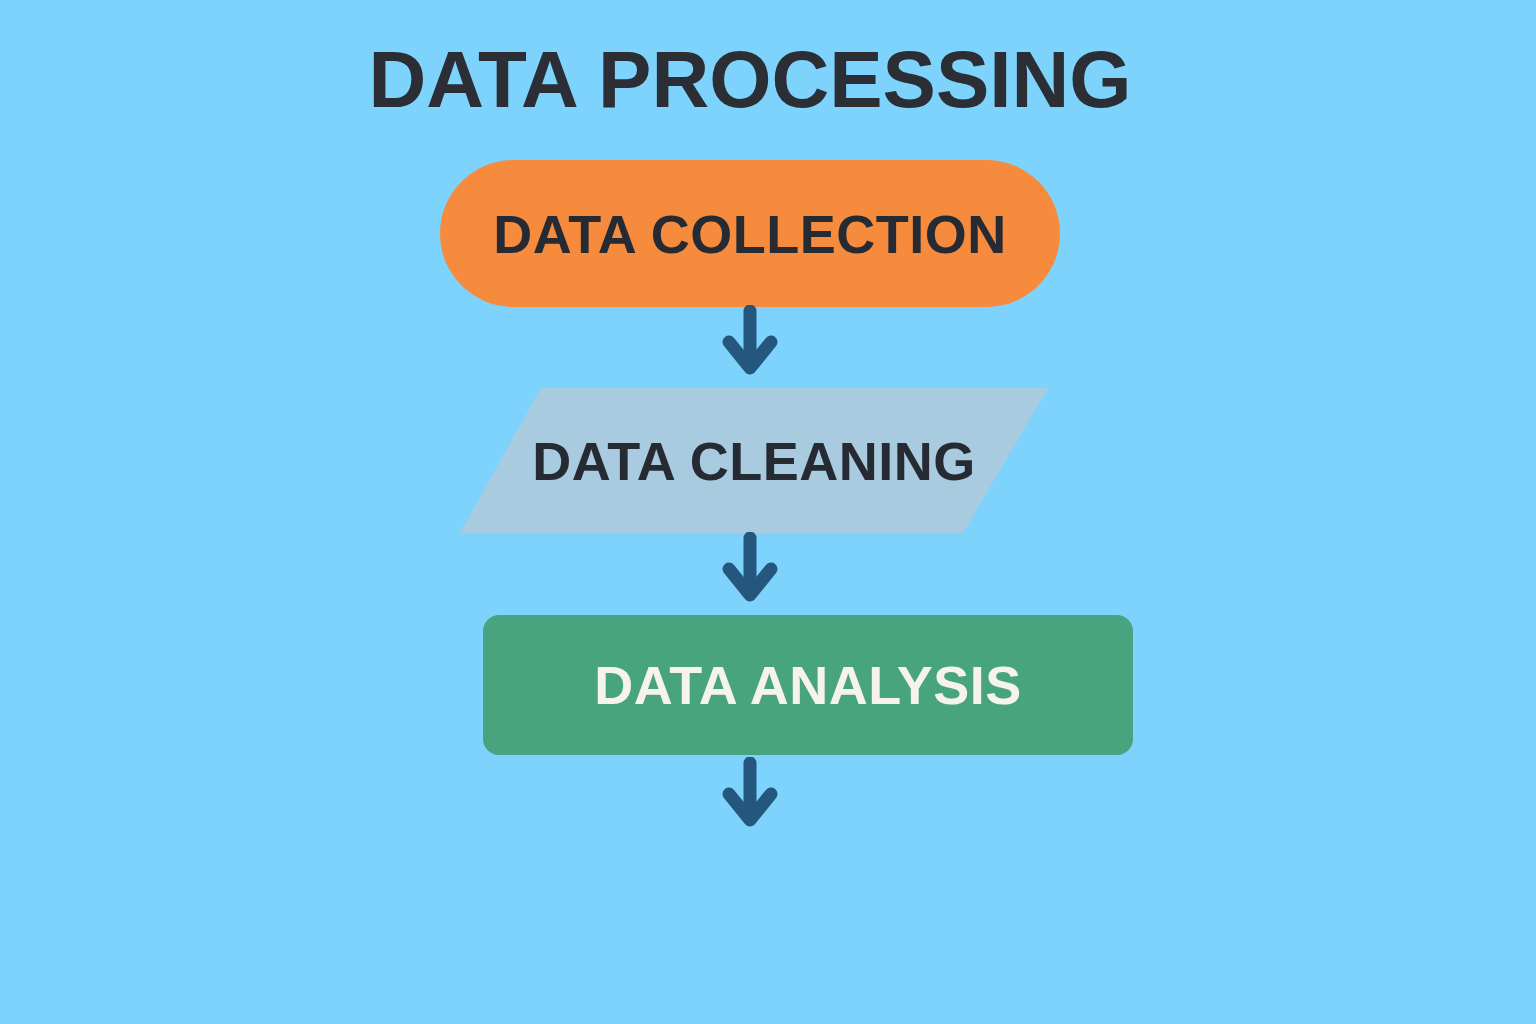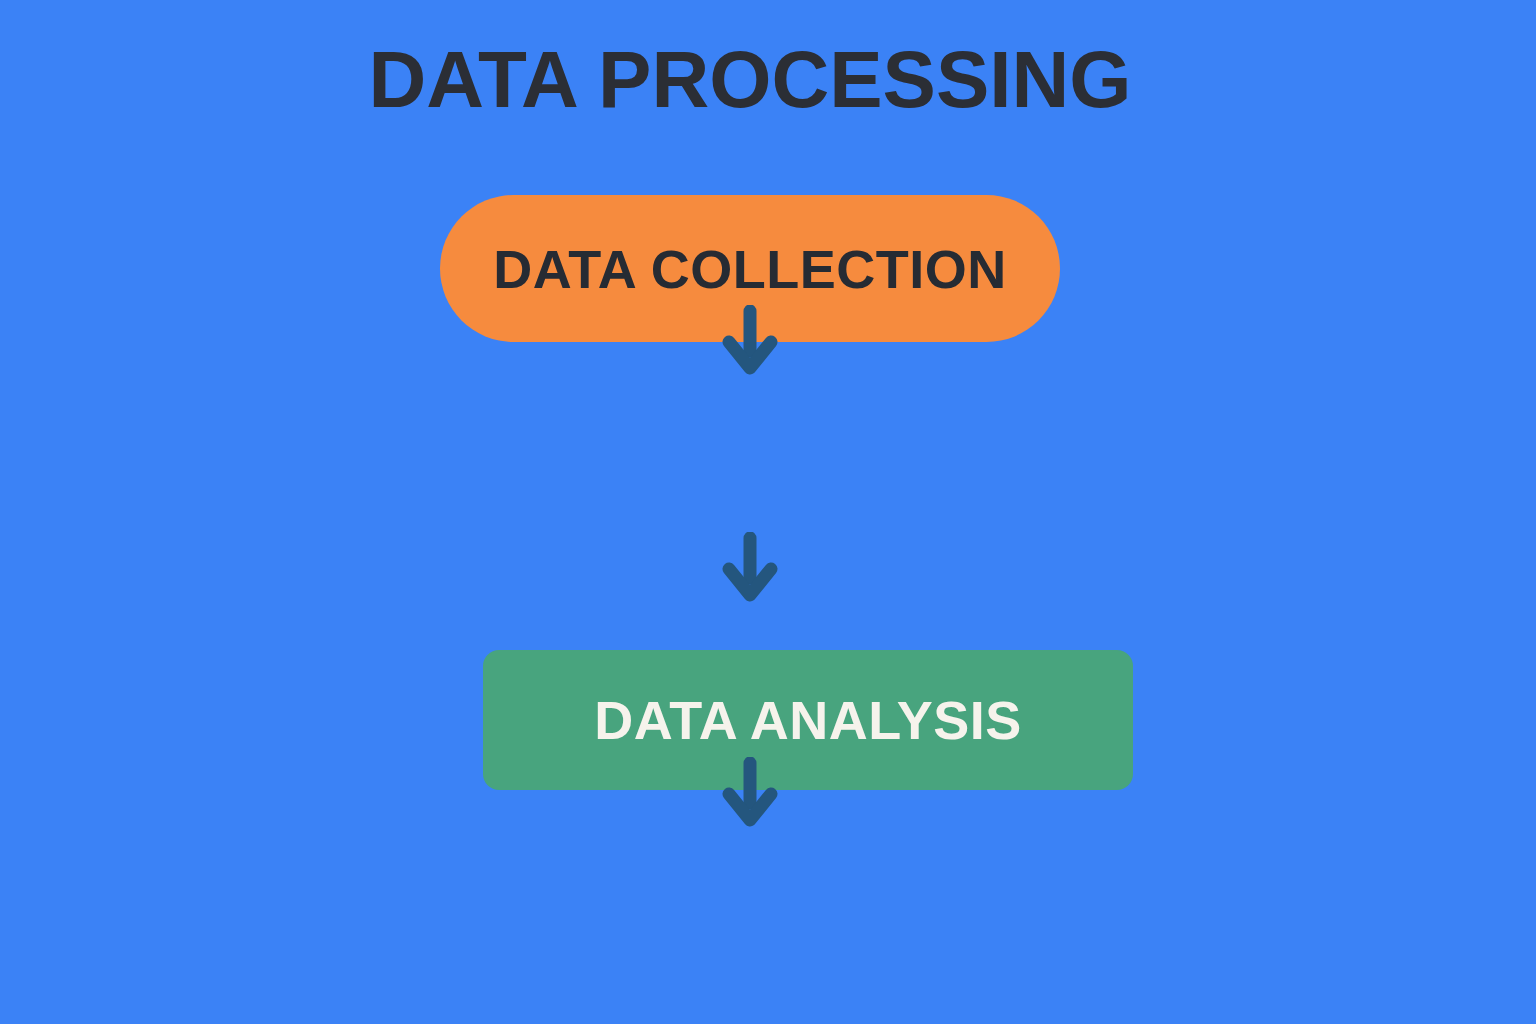--- a/index.html
+++ b/index.html
@@ -31,21 +31,20 @@
 
   .node {
     position: absolute;
     display: flex;
     align-items: center;
     justify-content: center;
     font-weight: bold;
     font-size: 54px;
     letter-spacing: 0.5px;
     white-space: nowrap;
-    margin-top: 35px;
   }
 
   .node-collection {
     left: 440px;
     top: 160px;
     width: 620px;
     height: 147px;
     border-radius: 76px;
   }
 
@@ -86,35 +85,38 @@
 
   .flow-arrow svg {
     display: block;
     width: 100%;
     height: 100%;
   }
 </style>
 </head>
 <body>
 
-<div class="canvas" style="background-color: #3b82f6;">
+<div class="canvas" style="background-color: #7dd3fc;">
 
   <h1 class="diagram-title" style="color: rgb(43, 46, 53);">DATA PROCESSING</h1>
 
   <div class="node node-collection" style="background-color: rgb(246, 139, 62); color: rgb(38, 43, 51);">
     <span>DATA COLLECTION</span>
   </div>
 
   <div class="flow-arrow flow-arrow-1" style="color: rgb(36, 86, 126);">
     <svg viewBox="0 0 56 76" fill="none" xmlns="http://www.w3.org/2000/svg">
       <path d="M28 6 L28 46" stroke="currentColor" stroke-width="13" stroke-linecap="round"></path>
       <path d="M7 37 L28 63 L49 37" stroke="currentColor" stroke-width="13" stroke-linecap="round" stroke-linejoin="round"></path>
     </svg>
   </div>
 
+  <div class="node node-cleaning" style="background-color: rgb(169, 203, 224); color: rgb(38, 43, 51);">
+    <span>DATA CLEANING</span>
+  </div>
 
   <div class="flow-arrow flow-arrow-2" style="color: rgb(36, 86, 126);">
     <svg viewBox="0 0 56 76" fill="none" xmlns="http://www.w3.org/2000/svg">
       <path d="M28 6 L28 46" stroke="currentColor" stroke-width="13" stroke-linecap="round"></path>
       <path d="M7 37 L28 63 L49 37" stroke="currentColor" stroke-width="13" stroke-linecap="round" stroke-linejoin="round"></path>
     </svg>
   </div>
 
   <div class="node node-analysis" style="background-color: rgb(72, 164, 126); color: rgb(246, 243, 236);">
     <span>DATA ANALYSIS</span>

